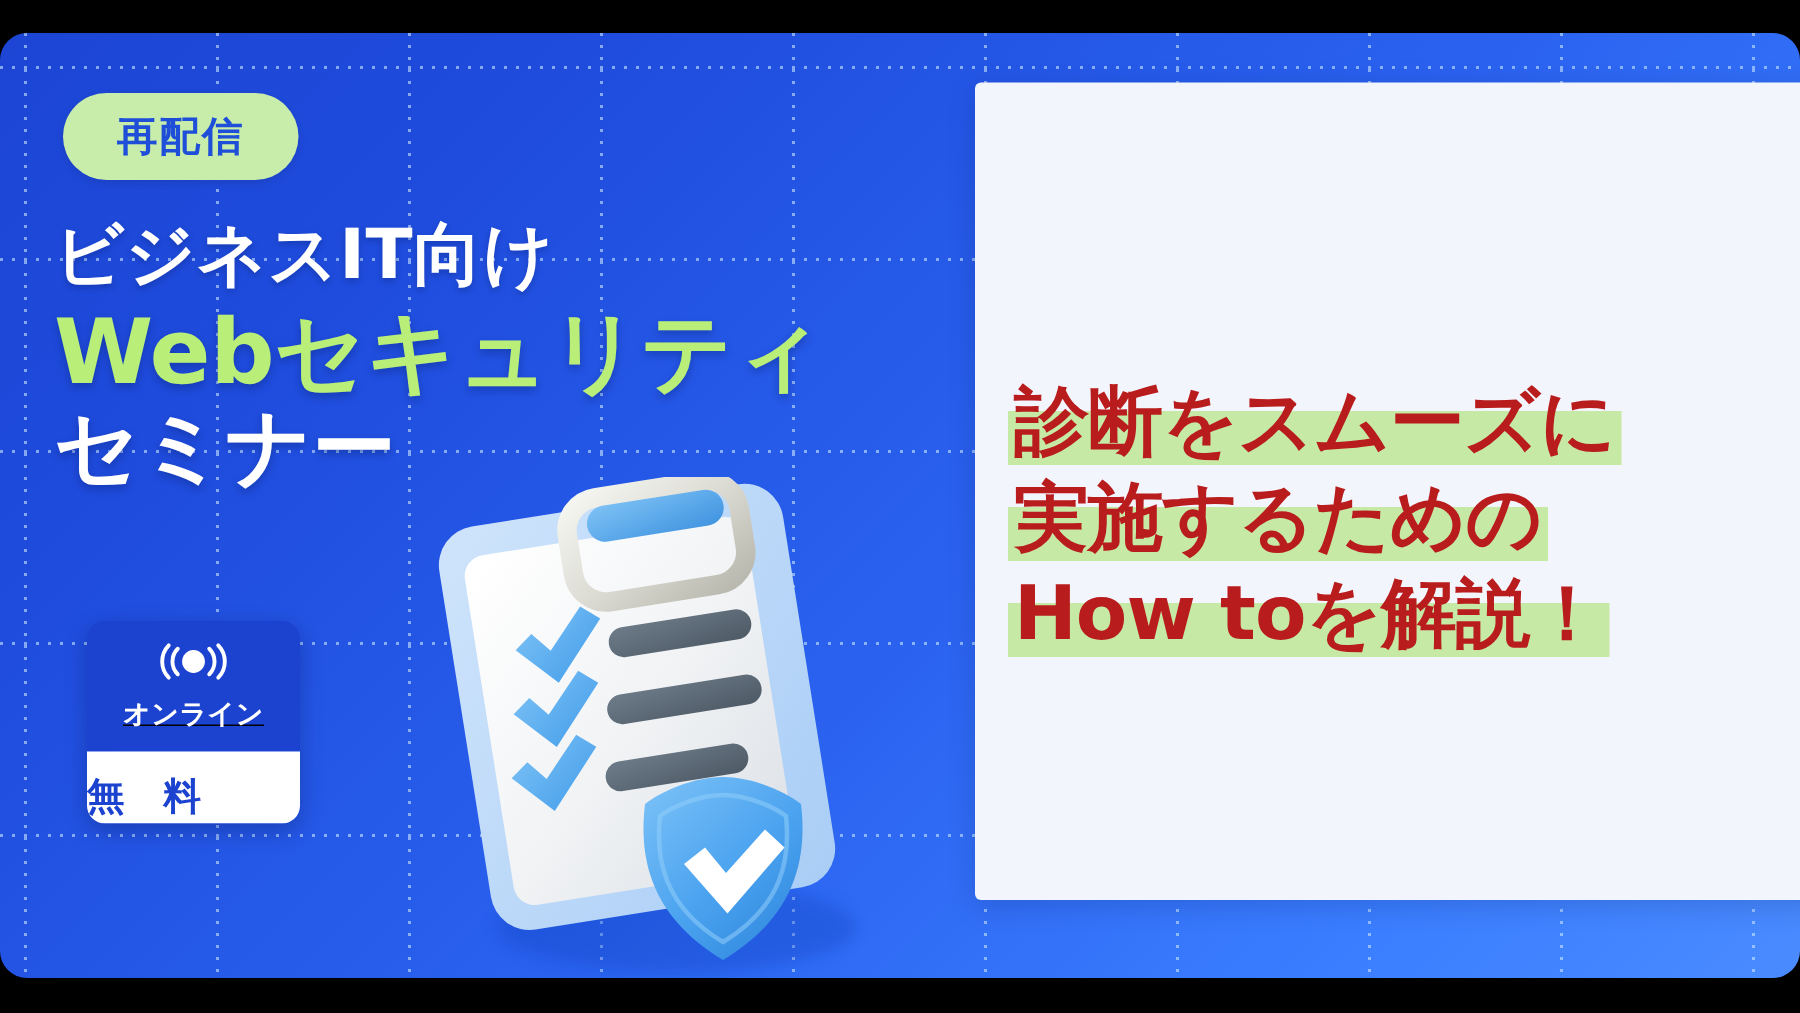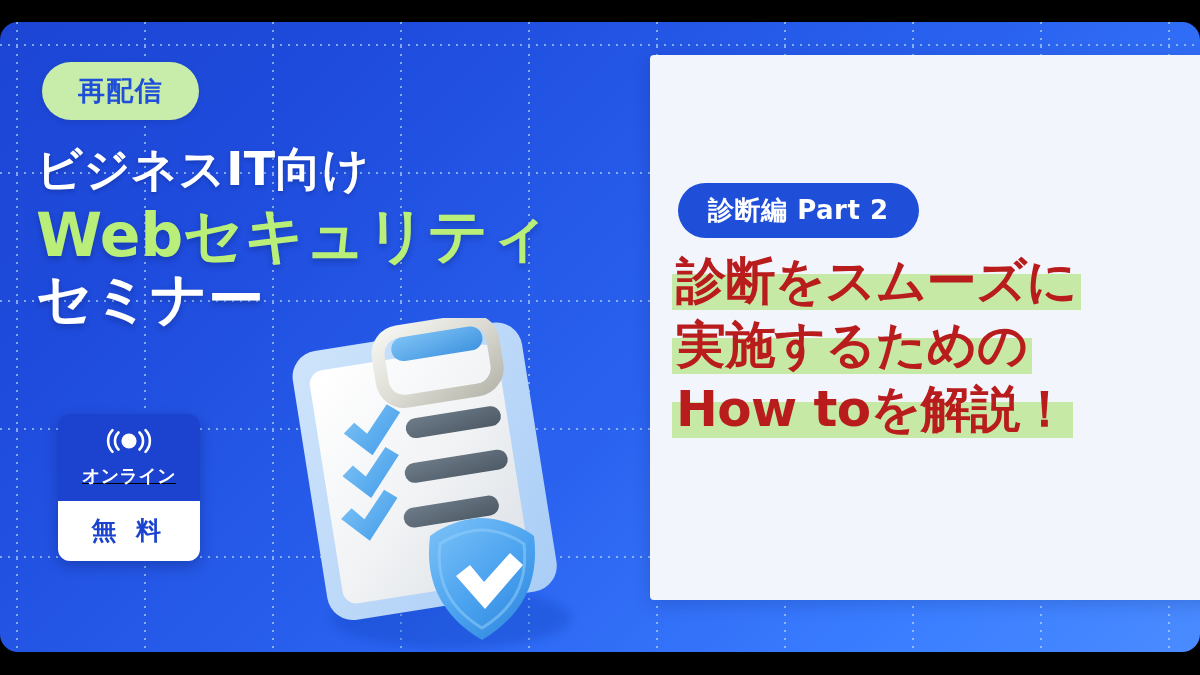--- a/index.html
+++ b/index.html
@@ -54,21 +54,21 @@
 
   
   #info-card{
     position:absolute;left:58px;top:392px;width:142px;
     border-radius:12px;overflow:hidden;
     box-shadow:0 5px 14px rgba(0,15,70,.28);
   }
   #online-part{background:#1c43cf;padding:14px 0 13px;text-align:center;text-decoration:underline;}
   .bc-icon{display:block;margin:0 auto 6px;}
   .online-label{color:#fff;font-size:18px;font-weight:700;letter-spacing:.02em;}
-  #free-part{background:#ffffff;padding:13px 0 14px;text-align:center;}
+  #free-part{background:#ffffff;padding:13px 0 2px;font-family:Liberation Mono, monospace;}
   .free-label{color:#1c43cf;font-size:25px;font-weight:700;letter-spacing:.22em;}
 
   
   #art{position:absolute;left:286px;top:296px;width:320px;height:334px;}
 
   
   #panel{
     position:absolute;left:650px;top:33px;width:570px;height:545px;
     background:#f3f5fc;border-radius:4px;
     box-shadow:0 4px 18px rgba(0,20,80,.18);
@@ -215,21 +215,20 @@
             <path d="M60 4 C 80 4 102 14 112 22 C 116 56 110 96 60 126 C 10 96 4 56 8 22 C 18 14 40 4 60 4 Z" fill="url(#shieldG)"></path>
             <path d="M60 16 C 76 16 94 24 102 30 C 105 58 100 90 60 114 C 20 90 15 58 18 30 C 26 24 44 16 60 16 Z" fill="none" stroke="#8fcdfa" stroke-width="3" opacity="0.55"></path>
             <path d="M34 62 l14 -11 l14 17 l26 -29 l13 12 l-38 44 z" fill="#ffffff"></path>
           </g>
         </svg>
       </div>
     </div>
 
     <div id="panel">
 
-      <div class="part-pill">診断編 Part 2</div>
 
       <div class="head-lines">
         <span class="hl">
           <span class="hl-inner">診断をスムーズに</span>
         </span>
         <span class="hl">
           <span class="hl-inner">実施するための</span>
         </span>
         <span class="hl">
           <span class="hl-inner">How toを解説！</span>

